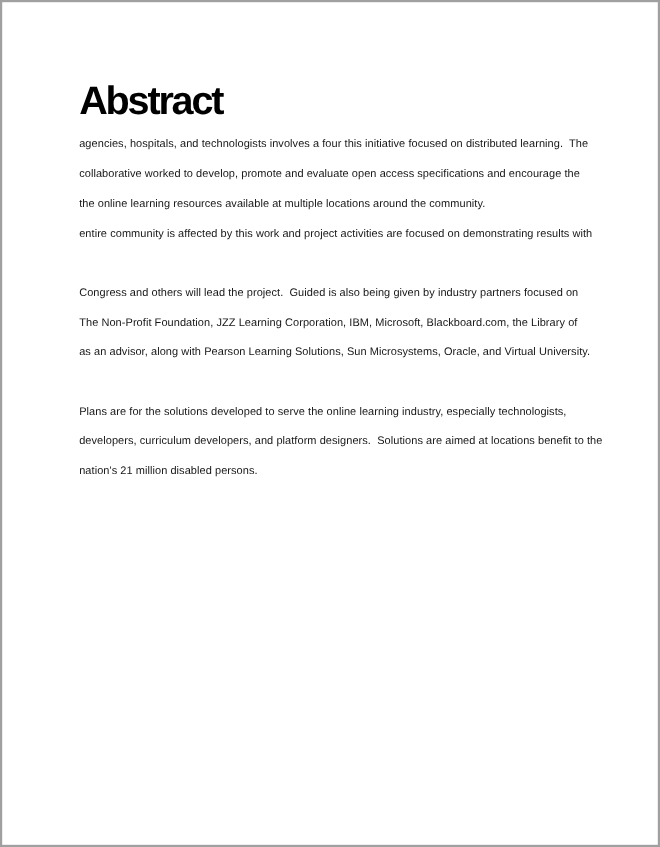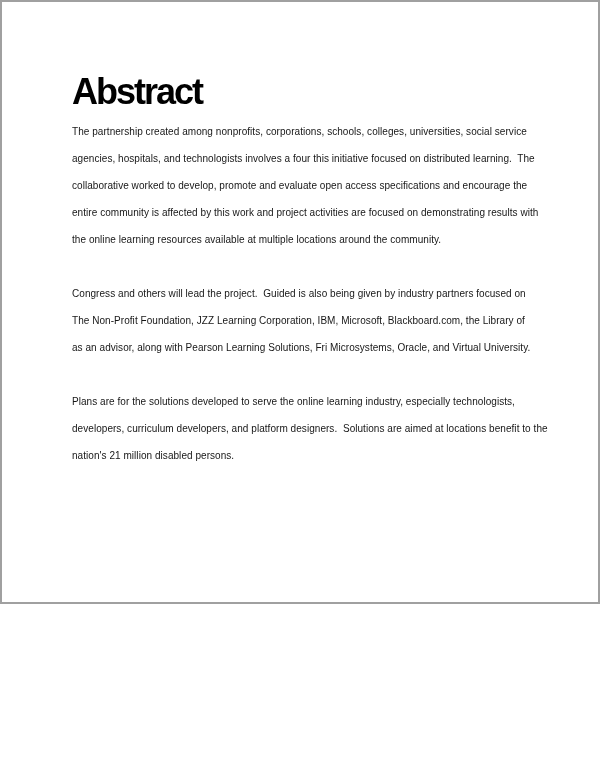--- a/index.html
+++ b/index.html
@@ -3,21 +3,21 @@
 <meta charset="utf-8">
 <style>
   html, body {
     margin: 0;
     padding: 0;
     background: #ffffff;
   }
   .page {
     position: relative;
     width: 600px;
-    height: 604px;
+    height: 770px;
     box-sizing: border-box;
     background: var(--page-background, #ffffff);
     border: 2px solid var(--border, #a0a0a0);
     overflow: hidden;
     font-family: "Liberation Sans", sans-serif;
   }
   .content {
     position: absolute;
     left: 70px;
     top: 72px;
@@ -44,31 +44,30 @@
 </style>
 </head>
 <body>
 
 <div class="page">
   <div class="content">
 
     <h1 class="heading">Abstract</h1>
 
     <div class="paragraph">
-      <div class="line">The partnership created among nonprofits, corporations, schools, colleges, universities, social service</div>
       <div class="line">agencies, hospitals, and technologists involves a four this initiative focused on distributed learning.  The</div>
       <div class="line">collaborative worked to develop, promote and evaluate open access specifications and encourage the</div>
+      <div class="line">the online learning resources available at multiple locations around the community.</div>
       <div class="line">entire community is affected by this work and project activities are focused on demonstrating results with</div>
-      <div class="line">the online learning resources available at multiple locations around the community.</div>
     </div>
 
     <div class="paragraph">
       <div class="line">Congress and others will lead the project.  Guided is also being given by industry partners focused on</div>
       <div class="line">The Non-Profit Foundation, JZZ Learning Corporation, IBM, Microsoft, Blackboard.com, the Library of</div>
-      <div class="line">as an advisor, along with Pearson Learning Solutions, Fri Microsystems, Oracle, and Virtual University.</div>
+      <div class="line">as an advisor, along with Pearson Learning Solutions, Sun Microsystems, Oracle, and Virtual University.</div>
     </div>
 
     <div class="paragraph">
       <div class="line">Plans are for the solutions developed to serve the online learning industry, especially technologists,</div>
       <div class="line">developers, curriculum developers, and platform designers.  Solutions are aimed at locations benefit to the</div>
       <div class="line">nation's 21 million disabled persons.</div>
     </div>
 
   </div>
 </div>

